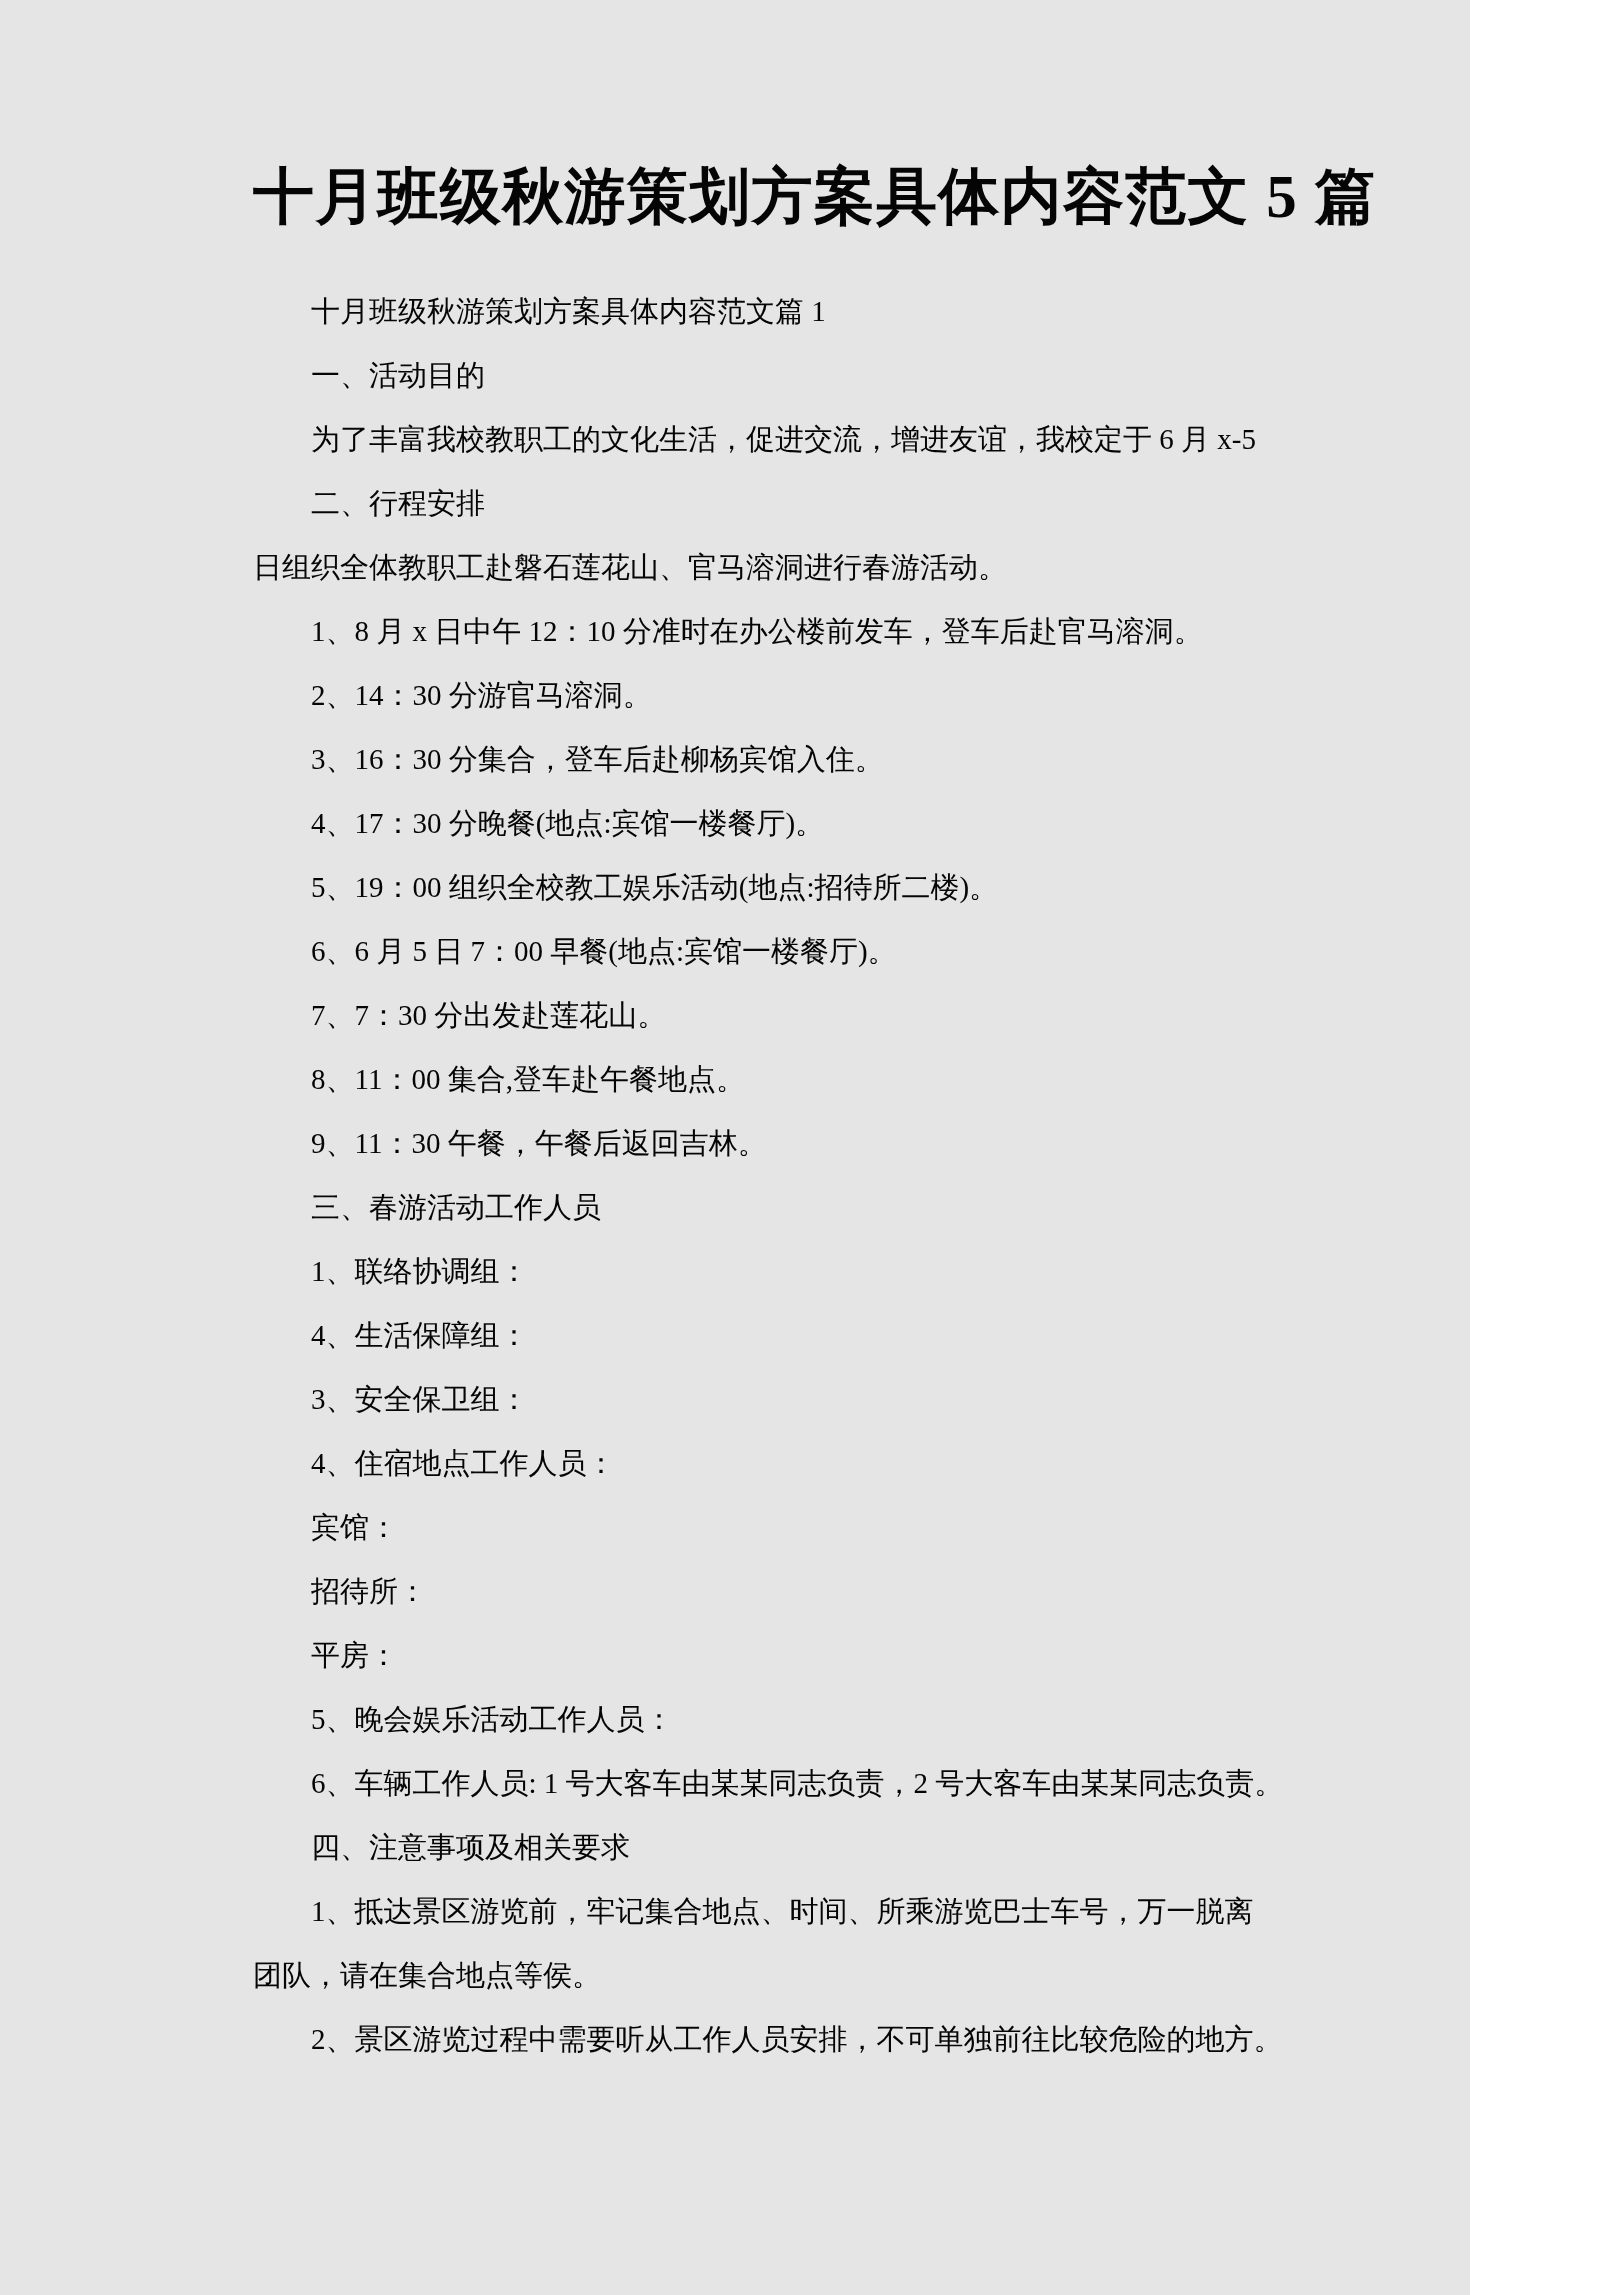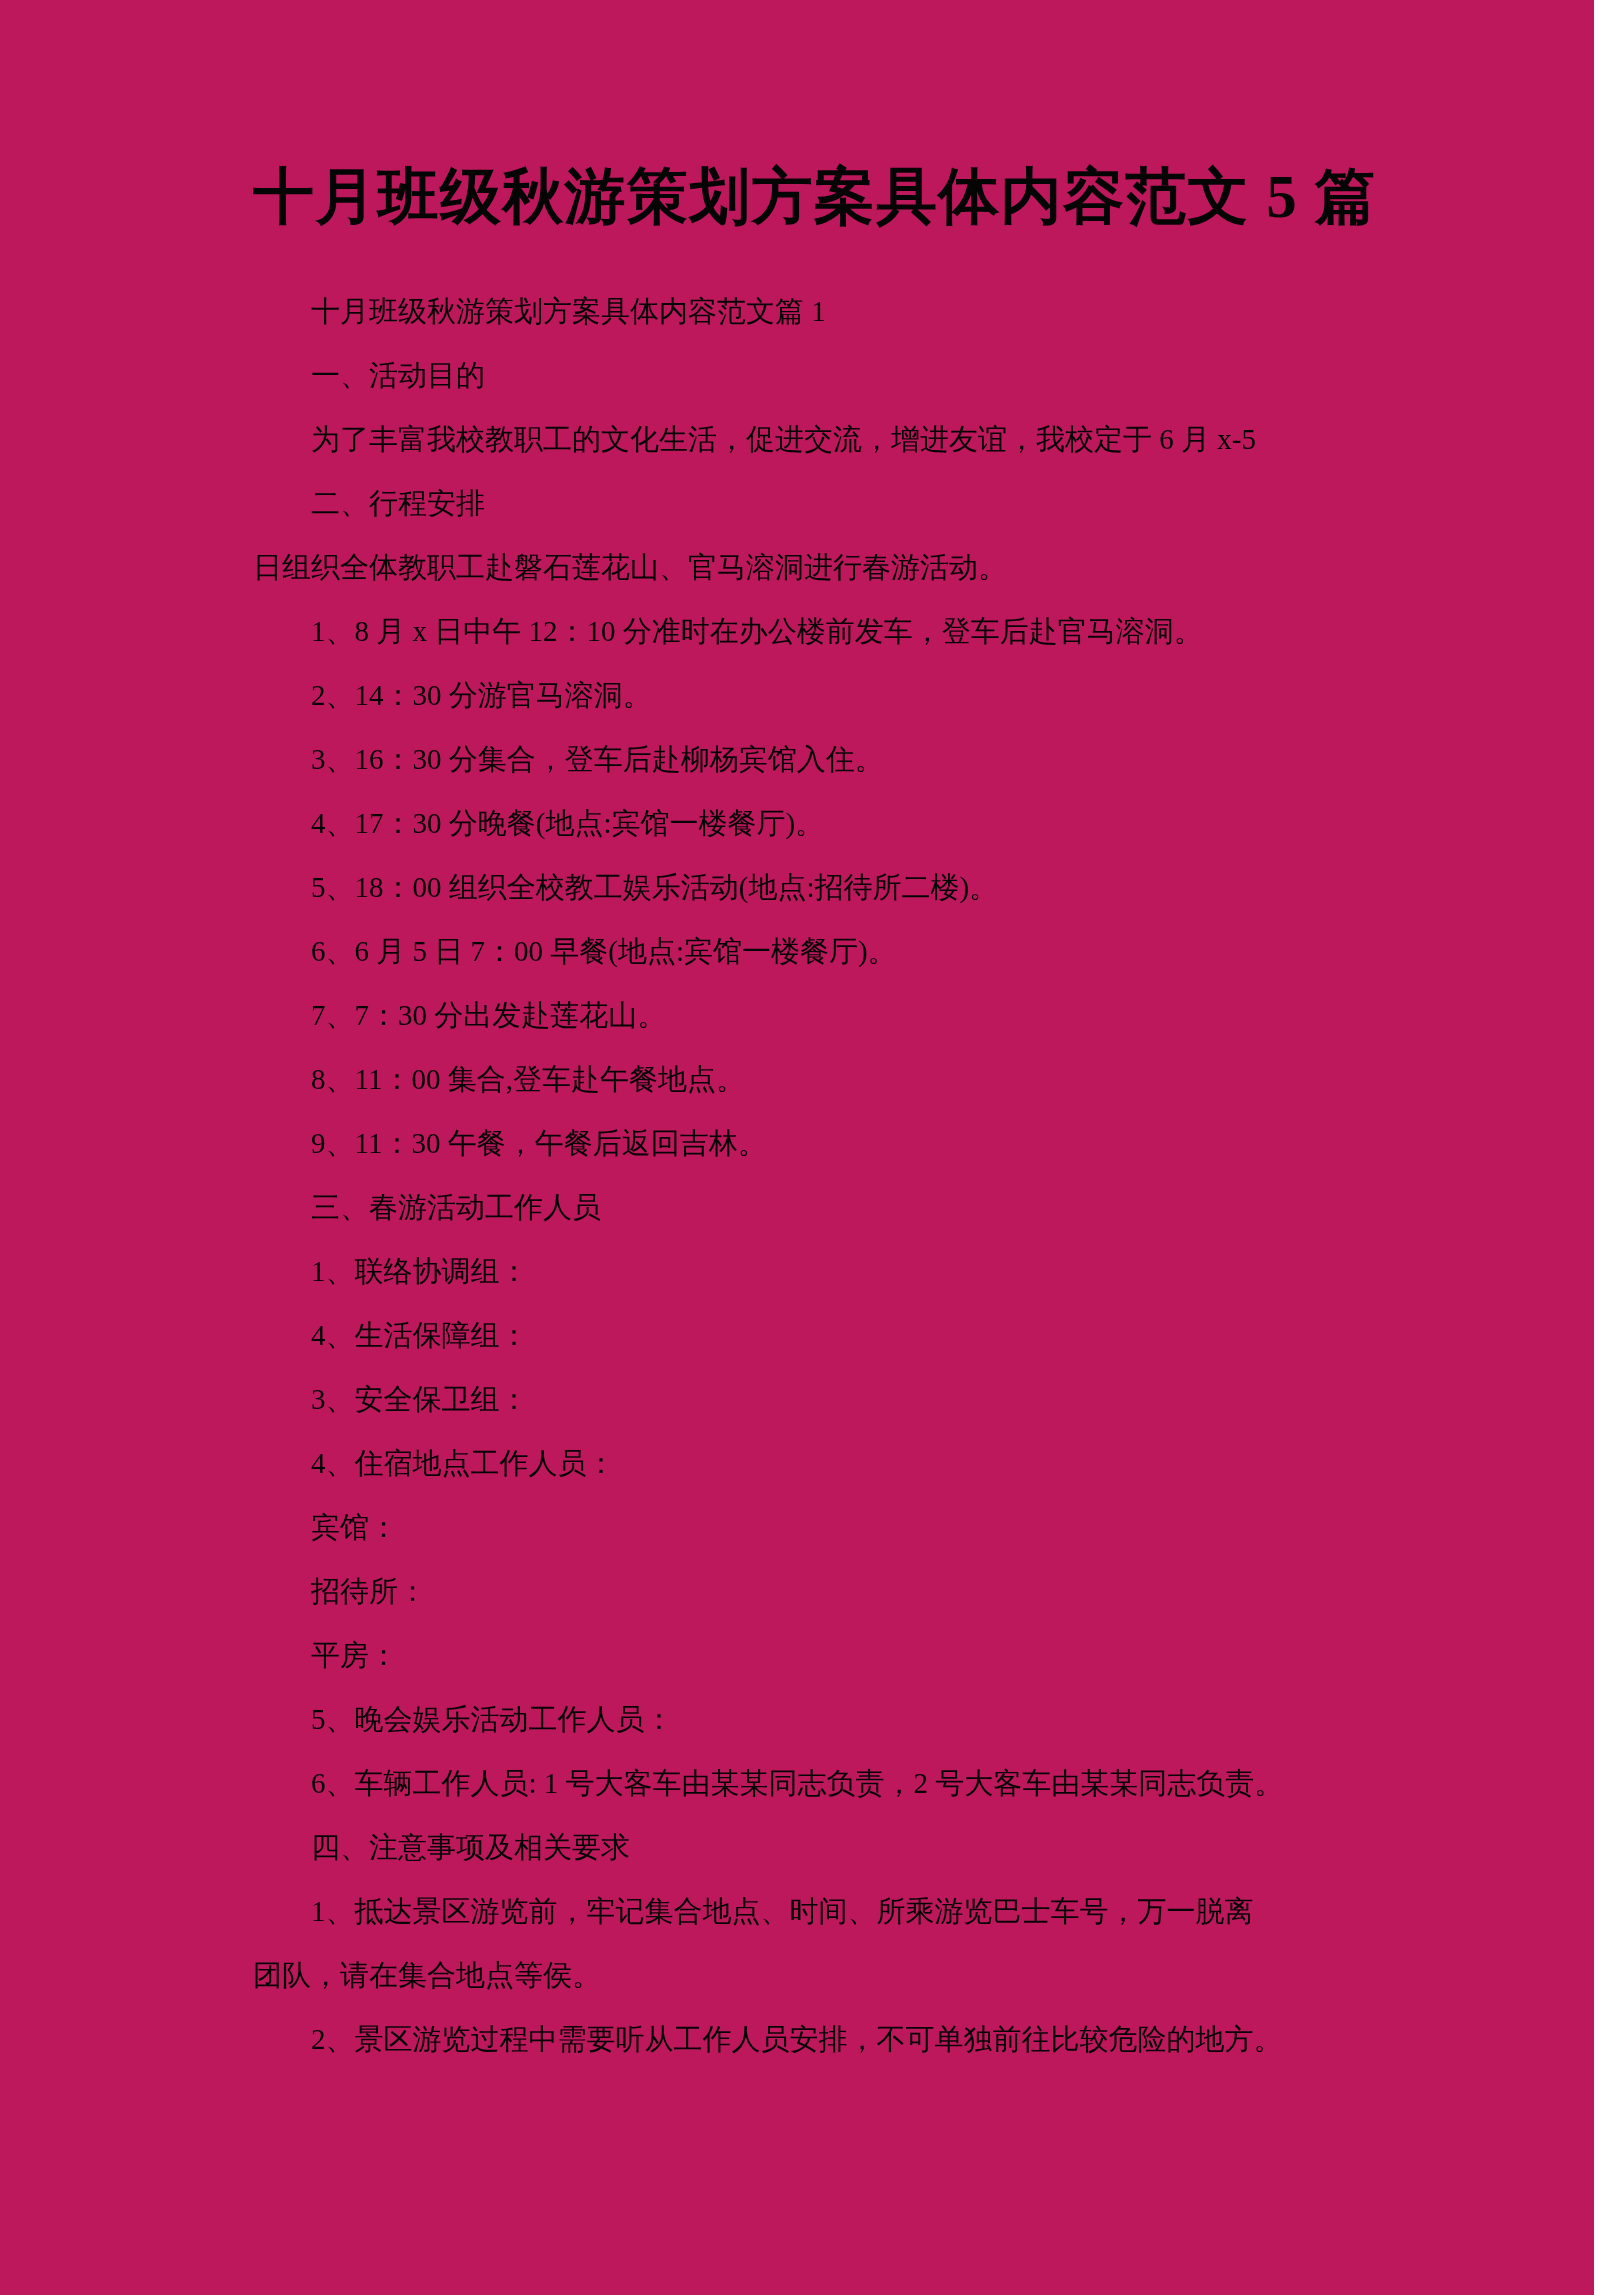--- a/index.html
+++ b/index.html
@@ -2,23 +2,23 @@
 <html style="font-size:10.5px"><head>
 <meta charset="utf-8">
 <style>
   html, body {
     margin: 0;
     padding: 0;
     background: #ffffff;
   }
   .page {
     position: relative;
-    width: 1594px;
+    width: 1470px;
     height: 2295px;
-    background: #be185d;
+    background: #e5e5e5;
     color: #050505;
     font-family: "Liberation Serif", "DejaVu Serif", serif;
     box-sizing: border-box;
     padding: 160px 243px 0 253px;
     overflow: hidden;
   }
   .doc-title {
     font-size: 61px;
     font-weight: 700;
     text-align: center;
@@ -51,21 +51,21 @@
   <div class="doc-body">
       <p class="doc-line indent">十月班级秋游策划方案具体内容范文篇 1</p>
       <p class="doc-line indent">一、活动目的</p>
       <p class="doc-line indent">为了丰富我校教职工的文化生活，促进交流，增进友谊，我校定于 6 月 x-5</p>
       <p class="doc-line indent">二、行程安排</p>
       <p class="doc-line">日组织全体教职工赴磐石莲花山、官马溶洞进行春游活动。</p>
       <p class="doc-line indent">1、8 月 x 日中午 12：10 分准时在办公楼前发车，登车后赴官马溶洞。</p>
       <p class="doc-line indent">2、14：30 分游官马溶洞。</p>
       <p class="doc-line indent">3、16：30 分集合，登车后赴柳杨宾馆入住。</p>
       <p class="doc-line indent">4、17：30 分晚餐(地点:宾馆一楼餐厅)。</p>
-      <p class="doc-line indent">5、18：00 组织全校教工娱乐活动(地点:招待所二楼)。</p>
+      <p class="doc-line indent">5、19：00 组织全校教工娱乐活动(地点:招待所二楼)。</p>
       <p class="doc-line indent">6、6 月 5 日 7：00 早餐(地点:宾馆一楼餐厅)。</p>
       <p class="doc-line indent">7、7：30 分出发赴莲花山。</p>
       <p class="doc-line indent">8、11：00 集合,登车赴午餐地点。</p>
       <p class="doc-line indent">9、11：30 午餐，午餐后返回吉林。</p>
       <p class="doc-line indent">三、春游活动工作人员</p>
       <p class="doc-line indent">1、联络协调组：</p>
       <p class="doc-line indent">4、生活保障组：</p>
       <p class="doc-line indent">3、安全保卫组：</p>
       <p class="doc-line indent">4、住宿地点工作人员：</p>
       <p class="doc-line indent">宾馆：</p>

